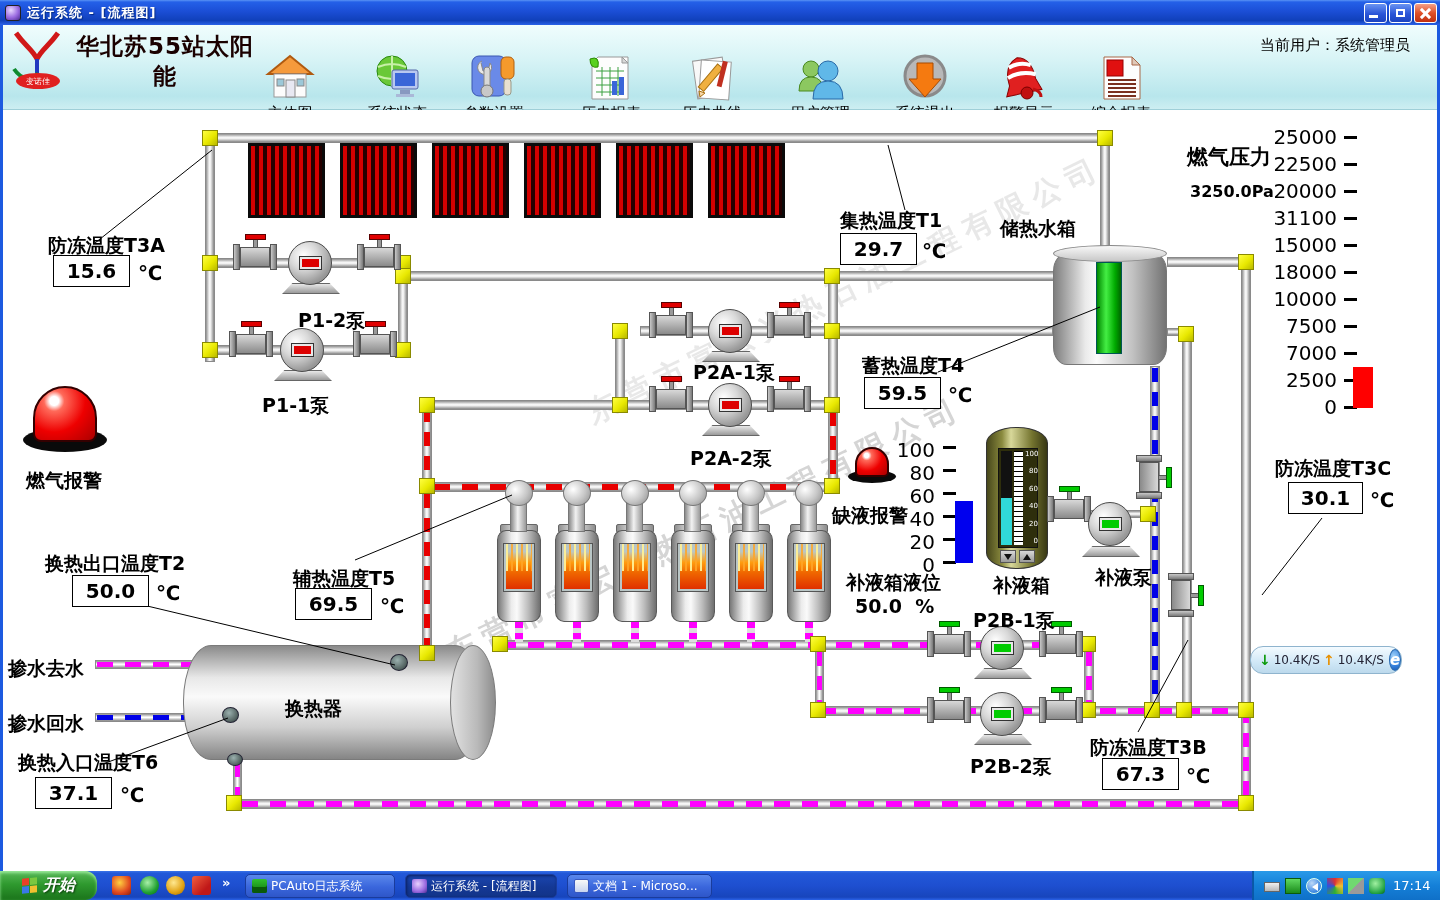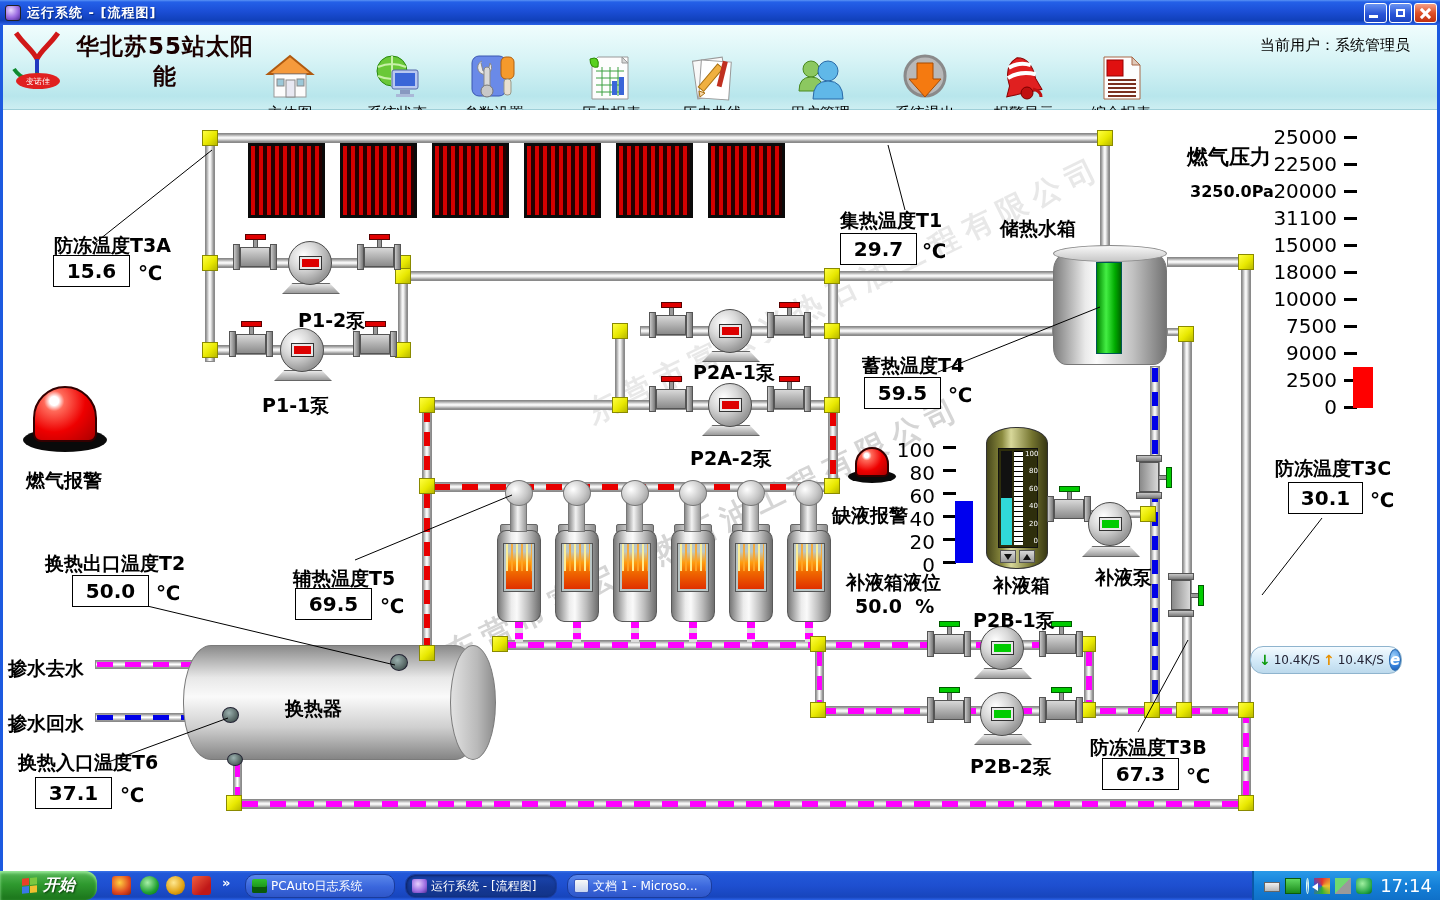--- a/index.html
+++ b/index.html
@@ -162,31 +162,31 @@
   #taskbar { position:absolute; left:0; top:871px; width:1440px; height:29px;
     background:linear-gradient(180deg,#3a74e8 0%,#2258d8 8%,#1e4fd0 50%,#1745bc 90%,#2a62e8 100%); z-index:60; }
   .startbtn { position:absolute; left:0; top:0; width:97px; height:29px; border-radius:0 12px 12px 0;
     background:linear-gradient(180deg,#5aba5a 0%,#2f9a2f 45%,#1e7a1e 90%); box-shadow:inset 0 2px 3px #9ae89a;
     display:flex; align-items:center; justify-content:center; gap:5px; cursor:pointer; }
   .startbtn .slabel { color:#fff; font-weight:bold; font-style:italic; font-size:16px; text-shadow:1px 1px 2px #0a3a0a; }
   .flag { width:16px; height:15px; display:grid; grid-template-columns:7px 7px; grid-template-rows:7px 7px; gap:1px; transform:skewY(-6deg); }
   .flag i { display:block; } .flag .f1{background:#e84028;} .flag .f2{background:#7ac840;} .flag .f3{background:#3a78e8;} .flag .f4{background:#f0c030;}
   .ql-icon { position:absolute; top:5px; width:19px; height:19px; border-radius:3px; cursor:pointer; }
   .chev { position:absolute; top:4px; color:#fff; font-size:13px; font-weight:bold; cursor:pointer; }
-  .taskbtn { position:absolute; top:3px; height:24px; border-radius:10px;
+  .taskbtn { position:absolute; top:3px; height:24px; border-radius:5px;
     background:linear-gradient(180deg,#5a88ec,#3a66dc 55%,#2e56c8); border:1px solid #1a3c9c;
     color:#fff; font-size:12px; display:flex; align-items:center; gap:4px; padding:0 6px; cursor:pointer;
     white-space:nowrap; overflow:hidden; }
   .taskbtn.active { background:linear-gradient(180deg,#16issant); background:linear-gradient(180deg,#1a46b0,#1438950 55%,#123488); background:linear-gradient(180deg,#1a46b0,#143895 55%,#123488); box-shadow:inset 1px 1px 3px #0a2060; }
   .tb-ic { width:15px; height:14px; border-radius:2px; flex:0 0 auto; }
   .tray { position:absolute; right:0; top:0; width:188px; height:29px;
     background:linear-gradient(180deg,#2a9ae8 0%,#1580d8 50%,#0f70c8 100%); border-left:2px solid #0a58a8;
     display:flex; align-items:center; gap:5px; padding:0 8px 0 10px; }
   .tray-ic { width:16px; height:16px; flex:0 0 auto; }
-  .tray-time { color:#fff; font-size:18px; margin-left:3px; }
+  .tray-time { color:#fff; font-size:13px; margin-left:3px; }
   .hide-arr { width:16px; height:16px; border-radius:50%; background:radial-gradient(circle at 35% 30%,#bcd8f8,#3a86e0 70%); border:1px solid #dfe; position:relative; }
   .hide-arr::after { content:""; position:absolute; left:5px; top:4px; width:0; height:0;
     border-top:4px solid transparent; border-bottom:4px solid transparent; border-right:6px solid #fff; }
 </style>
 </head>
 <body>
 
 <div id="screen">
 
   <div id="titlebar">
@@ -649,21 +649,21 @@
       <line x1="95" y1="133" x2="212" y2="40" stroke="#000"></line>
       <line x1="905" y1="100" x2="888" y2="35" stroke="#000"></line>
       <line x1="938" y1="262" x2="1100" y2="197" stroke="#000"></line>
       <line x1="143" y1="495" x2="395" y2="555" stroke="#000"></line>
       <line x1="355" y1="450" x2="512" y2="385" stroke="#000"></line>
       <line x1="100" y1="655" x2="228" y2="608" stroke="#000"></line>
       <line x1="1138" y1="622" x2="1188" y2="530" stroke="#000"></line>
       <line x1="1262" y1="485" x2="1322" y2="408" stroke="#000"></line>
     </svg>
 
-    <div class="lbl" style="left:54px;top:123px">防冻温度T3A</div>
+    <div class="lbl" style="left:48px;top:123px">防冻温度T3A</div>
     <div class="vbox" style="left:53px;top:145px">15.6</div>
     <div class="unit" style="left:138px;top:151px">℃</div>
 
     <div class="lbl" style="left:840px;top:98px">集热温度T1</div>
     <div class="vbox" style="left:840px;top:123px">29.7</div>
     <div class="unit" style="left:922px;top:129px">℃</div>
 
     <div class="lbl" style="left:1000px;top:106px">储热水箱</div>
 
     <div class="lbl" style="left:862px;top:243px">蓄热温度T4</div>
@@ -685,21 +685,21 @@
     <div class="lbl" style="left:1187px;top:33px;font-size:21px">燃气压力</div>
     <div class="lbl" style="left:1190px;top:72px;font-size:16px">3250.0Pa</div>
     <div class="scale-num" style="left:1262px;top:15px">25000</div>
     <div class="scale-num" style="left:1262px;top:42px">22500</div>
     <div class="scale-num" style="left:1262px;top:69px">20000</div>
     <div class="scale-num" style="left:1262px;top:96px">31100</div>
     <div class="scale-num" style="left:1262px;top:123px">15000</div>
     <div class="scale-num" style="left:1262px;top:150px">18000</div>
     <div class="scale-num" style="left:1262px;top:177px">10000</div>
     <div class="scale-num" style="left:1262px;top:204px">7500</div>
-    <div class="scale-num" style="left:1262px;top:231px">9000</div>
+    <div class="scale-num" style="left:1262px;top:231px">7000</div>
     <div class="scale-num" style="left:1262px;top:258px">2500</div>
     <div class="scale-num" style="left:1262px;top:285px">0</div>
     <i class="tickmark" style="left:1344px;top:26px"></i>
       <i class="tickmark" style="left:1344px;top:53px"></i>
     <i class="tickmark" style="left:1344px;top:80px"></i>
       <i class="tickmark" style="left:1344px;top:107px"></i>
     <i class="tickmark" style="left:1344px;top:134px"></i>
       <i class="tickmark" style="left:1344px;top:161px"></i>
     <i class="tickmark" style="left:1344px;top:188px"></i>
       <i class="tickmark" style="left:1344px;top:215px"></i>

